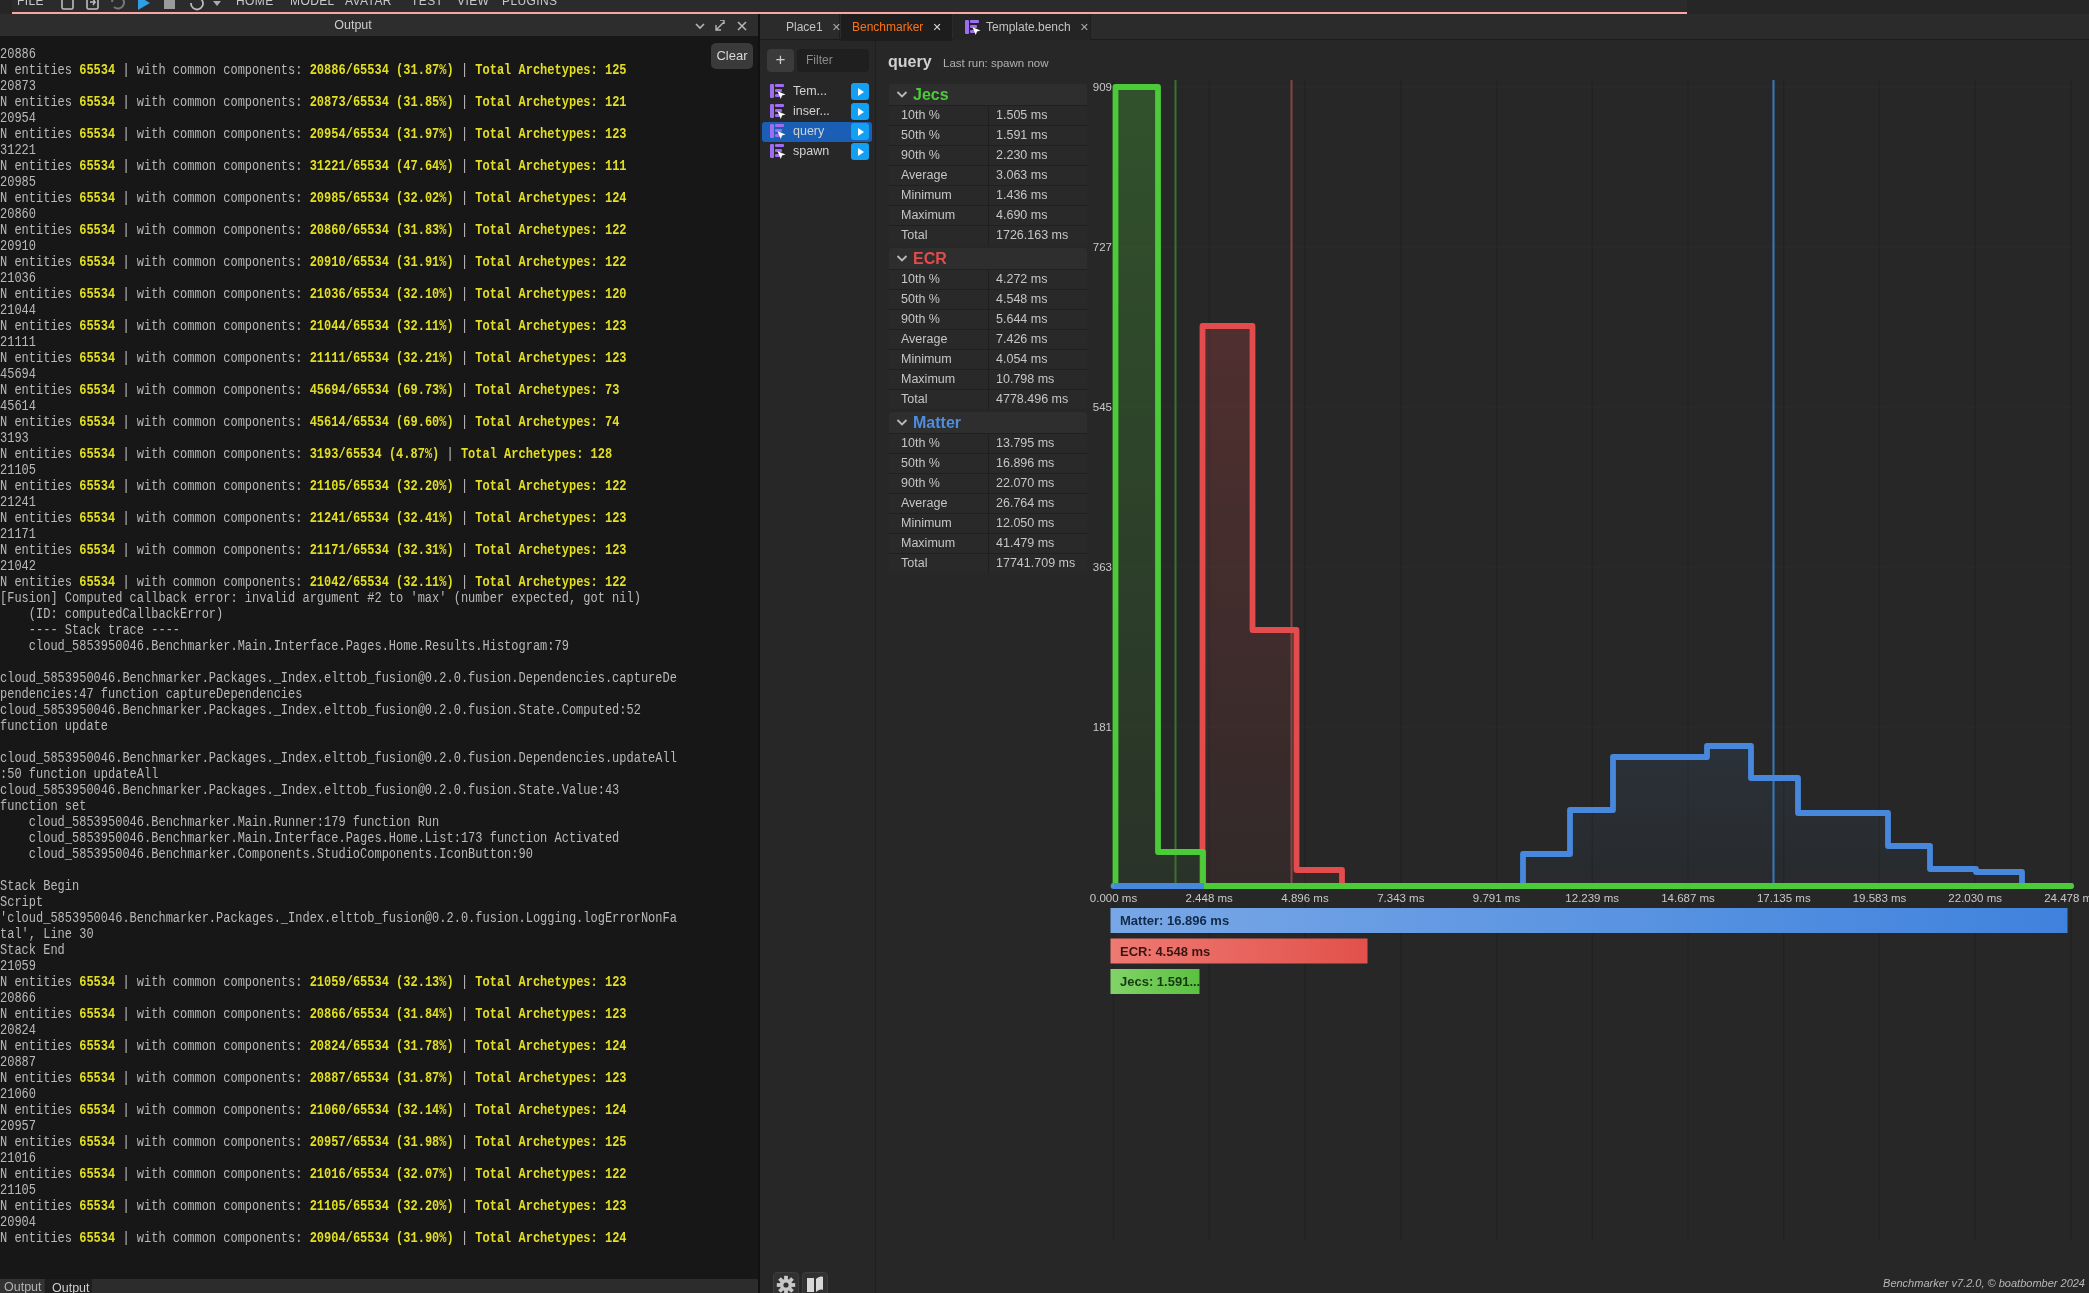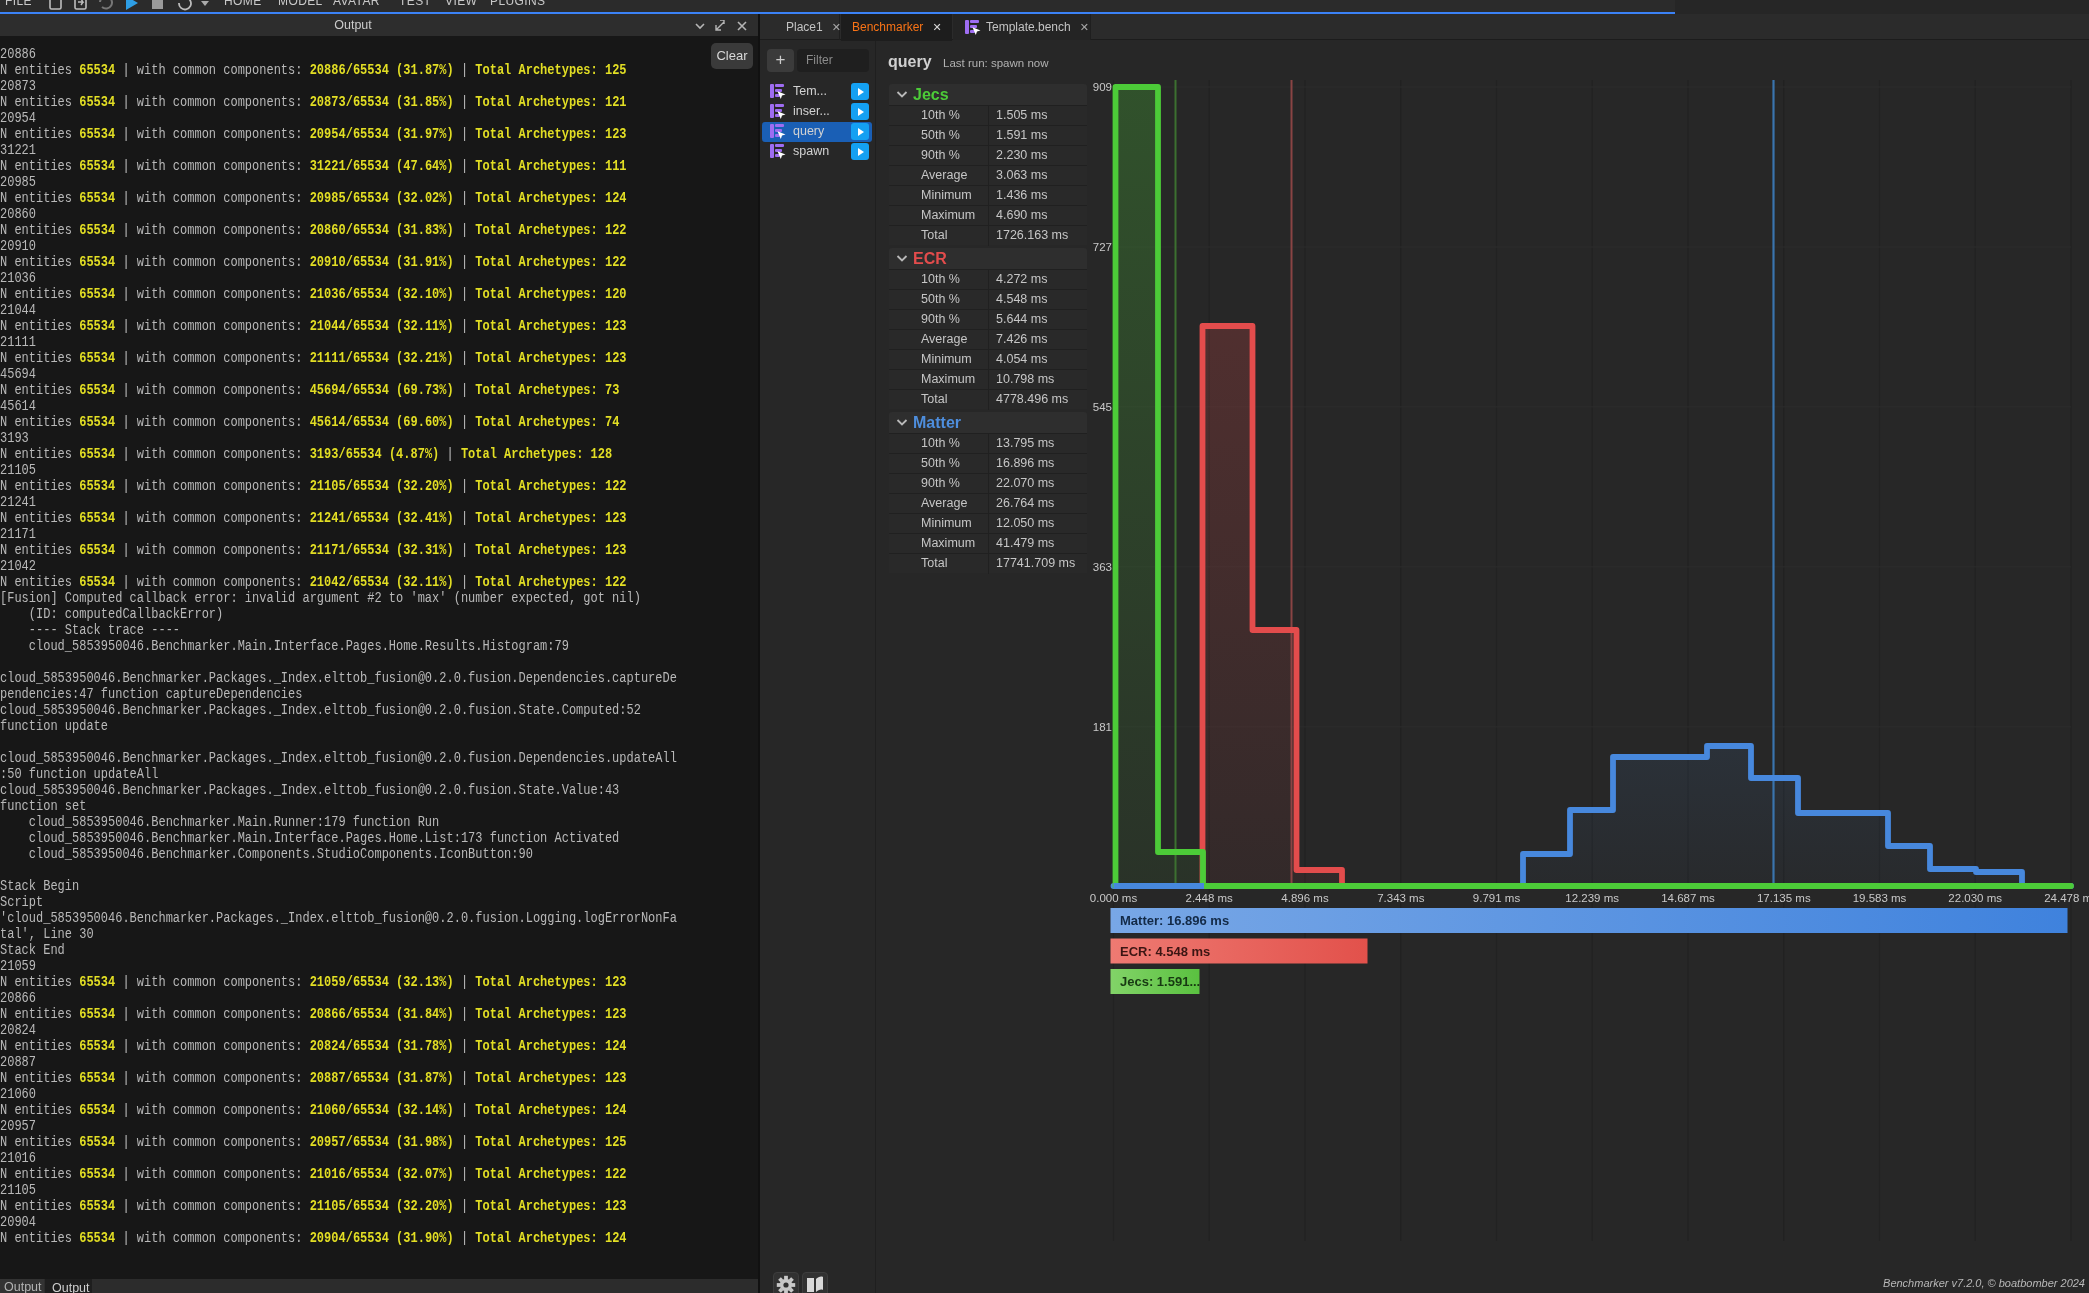--- a/index.html
+++ b/index.html
@@ -1,17 +1,17 @@
 <!DOCTYPE html>
 <html><head><meta charset="utf-8"><style>
 *{margin:0;padding:0;box-sizing:border-box}
 html,body{width:2089px;height:1293px;overflow:hidden;background:#262626;font-family:"Liberation Sans",sans-serif}
 .abs{position:absolute}
 
-#menubar{position:absolute;left:0;top:0;width:1675px;height:14px;background:#2b2b2b;border-bottom:2px solid #3b82f6;overflow:hidden}
+#menubar{position:absolute;left:12px;top:0;width:1675px;height:14px;background:#2b2b2b;border-bottom:2px solid #fca5a5;overflow:hidden}
 #menubar .mi{position:absolute;top:-6px;font-size:12px;color:#c9c9c9;letter-spacing:.4px}
 
 #outpanel{position:absolute;left:0;top:14px;width:758px;height:1279px;background:#171717}
 #outtitle{position:absolute;left:0;top:0;width:758px;height:22px;background:#2d2d2d;color:#cccccc;font-size:12.5px;line-height:22px}
 #outtitle .tt{position:absolute;left:0;top:0;width:706px;text-align:center}
 #outtitle .ticons{position:absolute;right:8px;top:0;color:#b5b5b5;font-size:12px;letter-spacing:6px}
 #console{position:absolute;left:0;top:22px;width:758px;height:1243px;overflow:hidden;font-family:"Liberation Mono",monospace;font-size:12px;line-height:16px;color:#b9b9b9;padding-top:11px}
 #console div{white-space:pre;height:16px;transform:scaleY(1.17);transform-origin:50% 60%}
 #console b.y{color:#e2de24;font-weight:bold}
 #console .p{color:#c0c0c0}
@@ -36,21 +36,21 @@
 #listdiv{position:absolute;left:115px;top:27px;width:1px;height:1252px;background:#1f1f1f}
 
 #qtitle{position:absolute;left:128px;top:39px;font-size:16px;font-weight:bold;color:#d0d0d0}
 #qlast{position:absolute;left:183px;top:43px;font-size:11.5px;color:#b2b2b2}
 
 #stats{position:absolute;left:129px;top:70px;width:198px}
 .shead{position:relative;height:21px;background:#2e2e2e;border-radius:3px 3px 0 0;margin-top:2px}
 .shead .chev{position:absolute;left:7px;top:6px;width:12px;height:9px}
 .shead .nm{position:absolute;left:24px;top:2px;font-size:16px;font-weight:bold}
 .srow{position:relative;height:20px;background:#292929;border-top:1px solid #202020;font-size:12.5px;color:#c6c6c6}
-.srow .l{position:absolute;left:32px;top:2px}
+.srow .l{position:absolute;left:12px;top:2px}
 .srow .v{position:absolute;left:107px;top:2px}
 .srow .d{position:absolute;left:99px;top:0;width:1px;height:20px;background:#202020}
 </style></head><body>
 <div id="menubar">
 <span class="mi" style="left:5px">FILE</span>
 <svg class="abs" style="left:48px;top:-6px" width="170" height="18">
 <rect x="2" y="2" width="11" height="13" rx="1.5" fill="none" stroke="#bdbdbd" stroke-width="1.6"></rect>
 <rect x="27" y="2" width="11" height="13" rx="1.5" fill="none" stroke="#bdbdbd" stroke-width="1.6"></rect>
       <path d="M30 8l5 0 -2 -3 m2 3 l-2 3" stroke="#bdbdbd" stroke-width="1.4" fill="none"></path>
 <path d="M52 8a6 6 0 1 1 2 5" stroke="#777" stroke-width="2" fill="none"></path>

